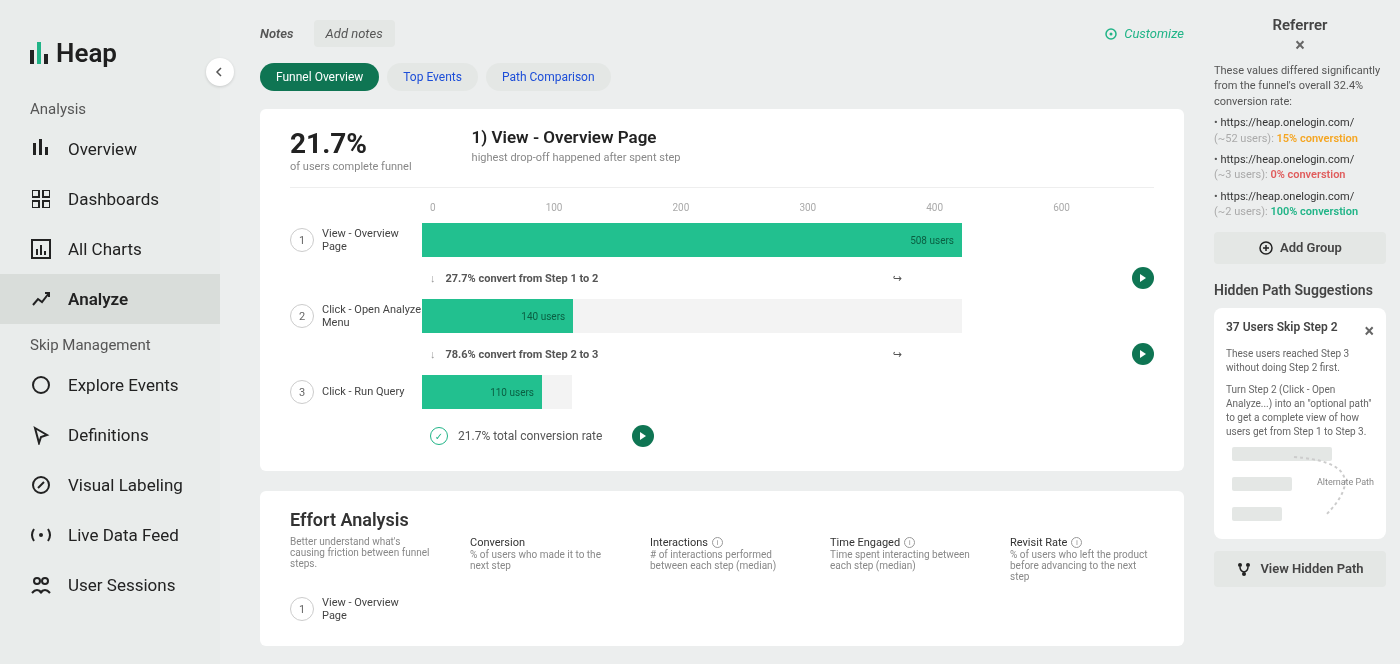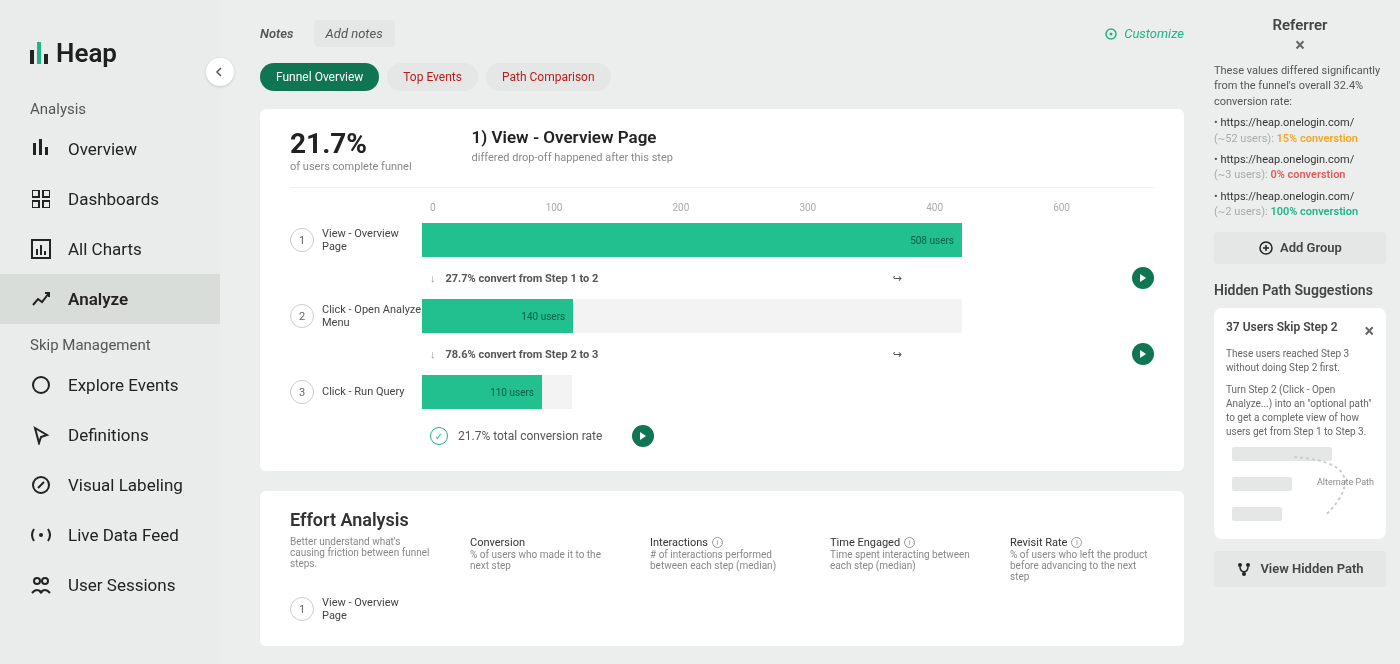--- a/index.html
+++ b/index.html
@@ -18,21 +18,21 @@
   .nav-item.active { background: #d9ddda; font-weight: 600; }
   .nav-icon { width: 22px; height: 22px; display: flex; align-items: center; justify-content: center; }
   
   .main { flex: 1; display: flex; background: #eceeee; overflow: hidden; }
   .content { flex: 1; padding: 20px 16px 0 40px; overflow: hidden; }
   .notes-row { display: flex; align-items: center; gap: 20px; margin-bottom: 16px; font-style: italic; }
   .notes-row .notes { font-size: 13px; color: #555; font-weight:600;}
   .notes-row .addnotes { font-size: 13px; background: #e4e7e5; padding: 6px 12px; border-radius: 4px; color: #555; cursor:pointer; }
   .customize { margin-left: auto; display: flex; align-items: center; gap: 6px; color: #20b487; font-size: 13px; cursor:pointer; }
   .tabs { display: flex; gap: 8px; margin-bottom: 18px; }
-  .tab { padding: 7px 16px; border-radius: 16px; font-size: 12px; background: #e4e7e5; color: #b91c1c; cursor: pointer; }
+  .tab { padding: 7px 16px; border-radius: 16px; font-size: 12px; background: #e4e7e5; color: #1d4ed8; cursor: pointer; }
   .tab.active { background: #0f7553; color: #fff; }
   .card { background: #fff; border-radius: 6px; padding: 18px 30px 24px 30px; margin-bottom: 20px; }
   .overview-head { display:flex; gap:60px; align-items:flex-start; border-bottom:1px solid #eee; padding-bottom:14px;}
   .big-pct { font-size: 28px; font-weight: 700; color:#222;}
   .sub-pct { font-size: 11px; color:#888; }
   .step-title { font-size: 17px; font-weight:600; color:#222;}
   .step-sub { font-size: 11px; color:#888; margin-top:4px;}
   .axis { display:flex; margin-left:140px; margin-top:14px; font-size:10px; color:#aaa; justify-content:space-between; width:640px;}
   .funnel-row { display:flex; align-items:center; margin-top:10px; }
   .step-circle { width:24px; height:24px; border:1px solid #ccc; border-radius:50%; display:flex; align-items:center; justify-content:center; font-size:11px; color:#666; margin-right:8px;}
@@ -206,21 +206,21 @@
     </div>
 
     <div class="card">
       <div class="overview-head">
         <div>
           <div class="big-pct">21.7%</div>
           <div class="sub-pct">of users complete funnel</div>
         </div>
         <div>
           <div class="step-title">1) View - Overview Page</div>
-          <div class="step-sub">differed drop-off happened after this step</div>
+          <div class="step-sub">highest drop-off happened after spent step</div>
         </div>
       </div>
 
       <div class="axis">
         <span>0</span>
         <span>100</span>
         <span>200</span>
         <span>300</span>
         <span>400</span>
         <span>600</span>

